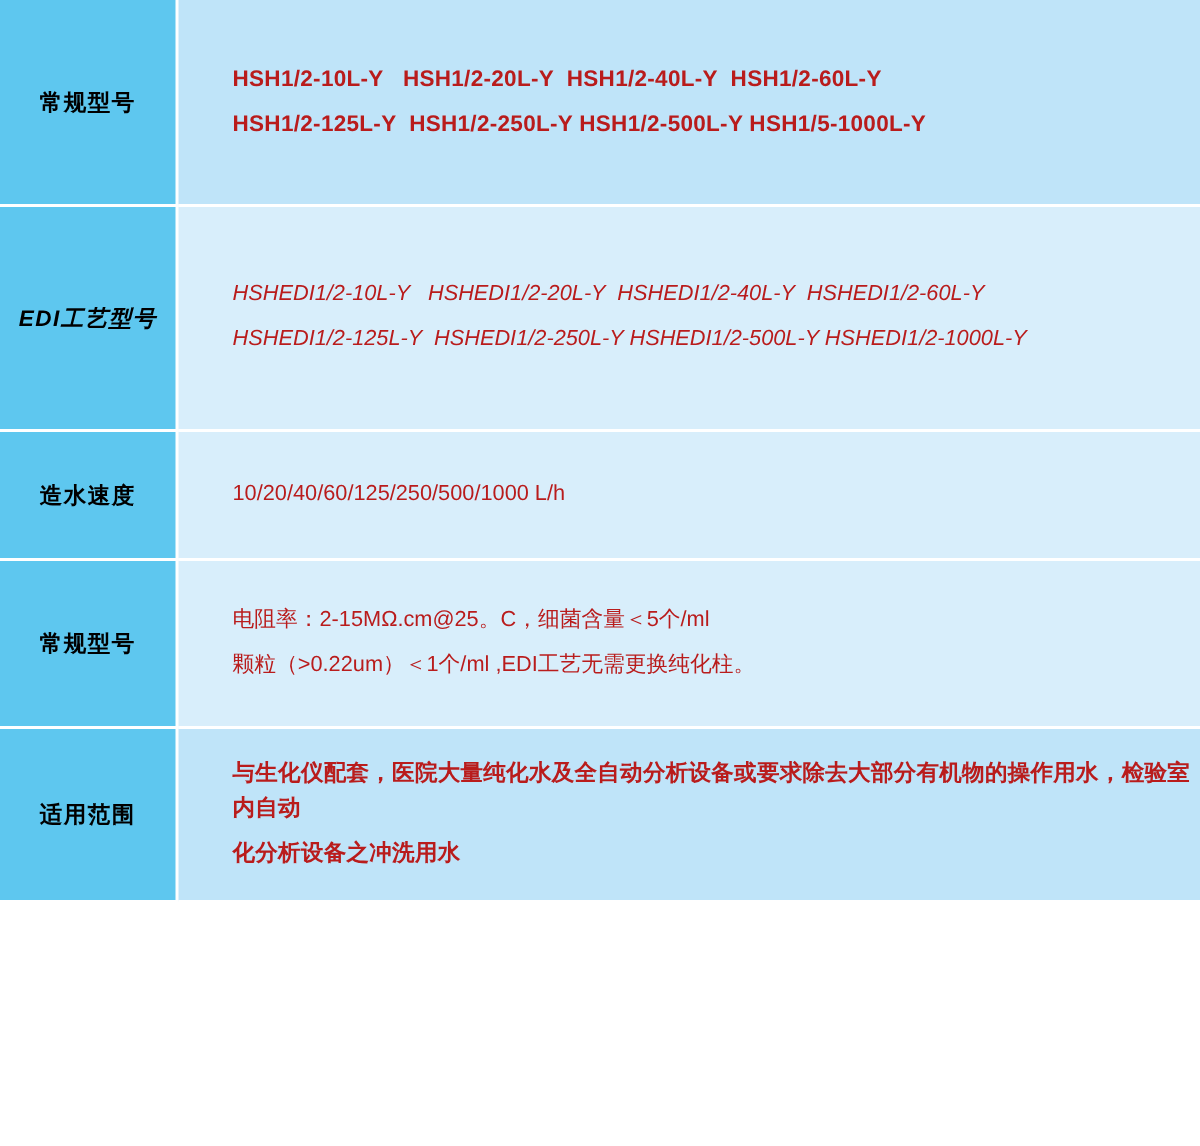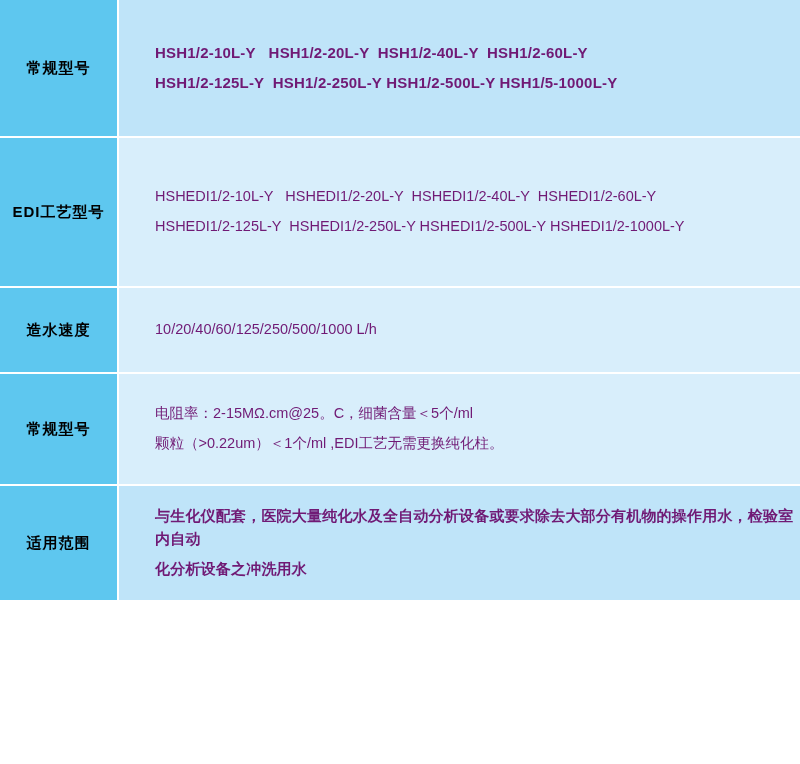--- a/index.html
+++ b/index.html
@@ -34,21 +34,21 @@
     color: #000000;
     font-weight: bold;
     font-size: 15px;
     text-align: center;
     letter-spacing: 1px;
     border-right: 2px solid #ffffff;
     border-bottom: 2px solid #ffffff;
   }
   td.value-cell {
     background: #d8eefb;
-    color: #701a75;
+    color: #b91c1c;
     font-size: 14.5px;
     padding: 0 0 0 36px;
     border-bottom: 2px solid #ffffff;
   }
   td.value-cell.accent {
     background: #bfe4f9;
   }
   .line {
     line-height: 1.5;
     padding: 4px 0;
@@ -59,21 +59,21 @@
     font-size: 15px;
     letter-spacing: 0.2px;
   }
   .line.spaced-top { padding-top: 10px; }
   .line.spaced-bottom { padding-bottom: 10px; }
   .label-inner {
     display: block;
     padding: 0 4px;
   }
   .row-models td { height: 136px; }
-  .row-edi td { height: 148px; }
+  .row-edi td { height: 148px; font-style: italic; }
   .row-source td { height: 88px; }
   .row-speed td { height: 84px; }
   .row-draw td { height: 82px; }
   .row-quality td { height: 110px; }
   .row-scope td { height: 114px; }
   .block {
     display: block;
   }
 </style>
 </head>

